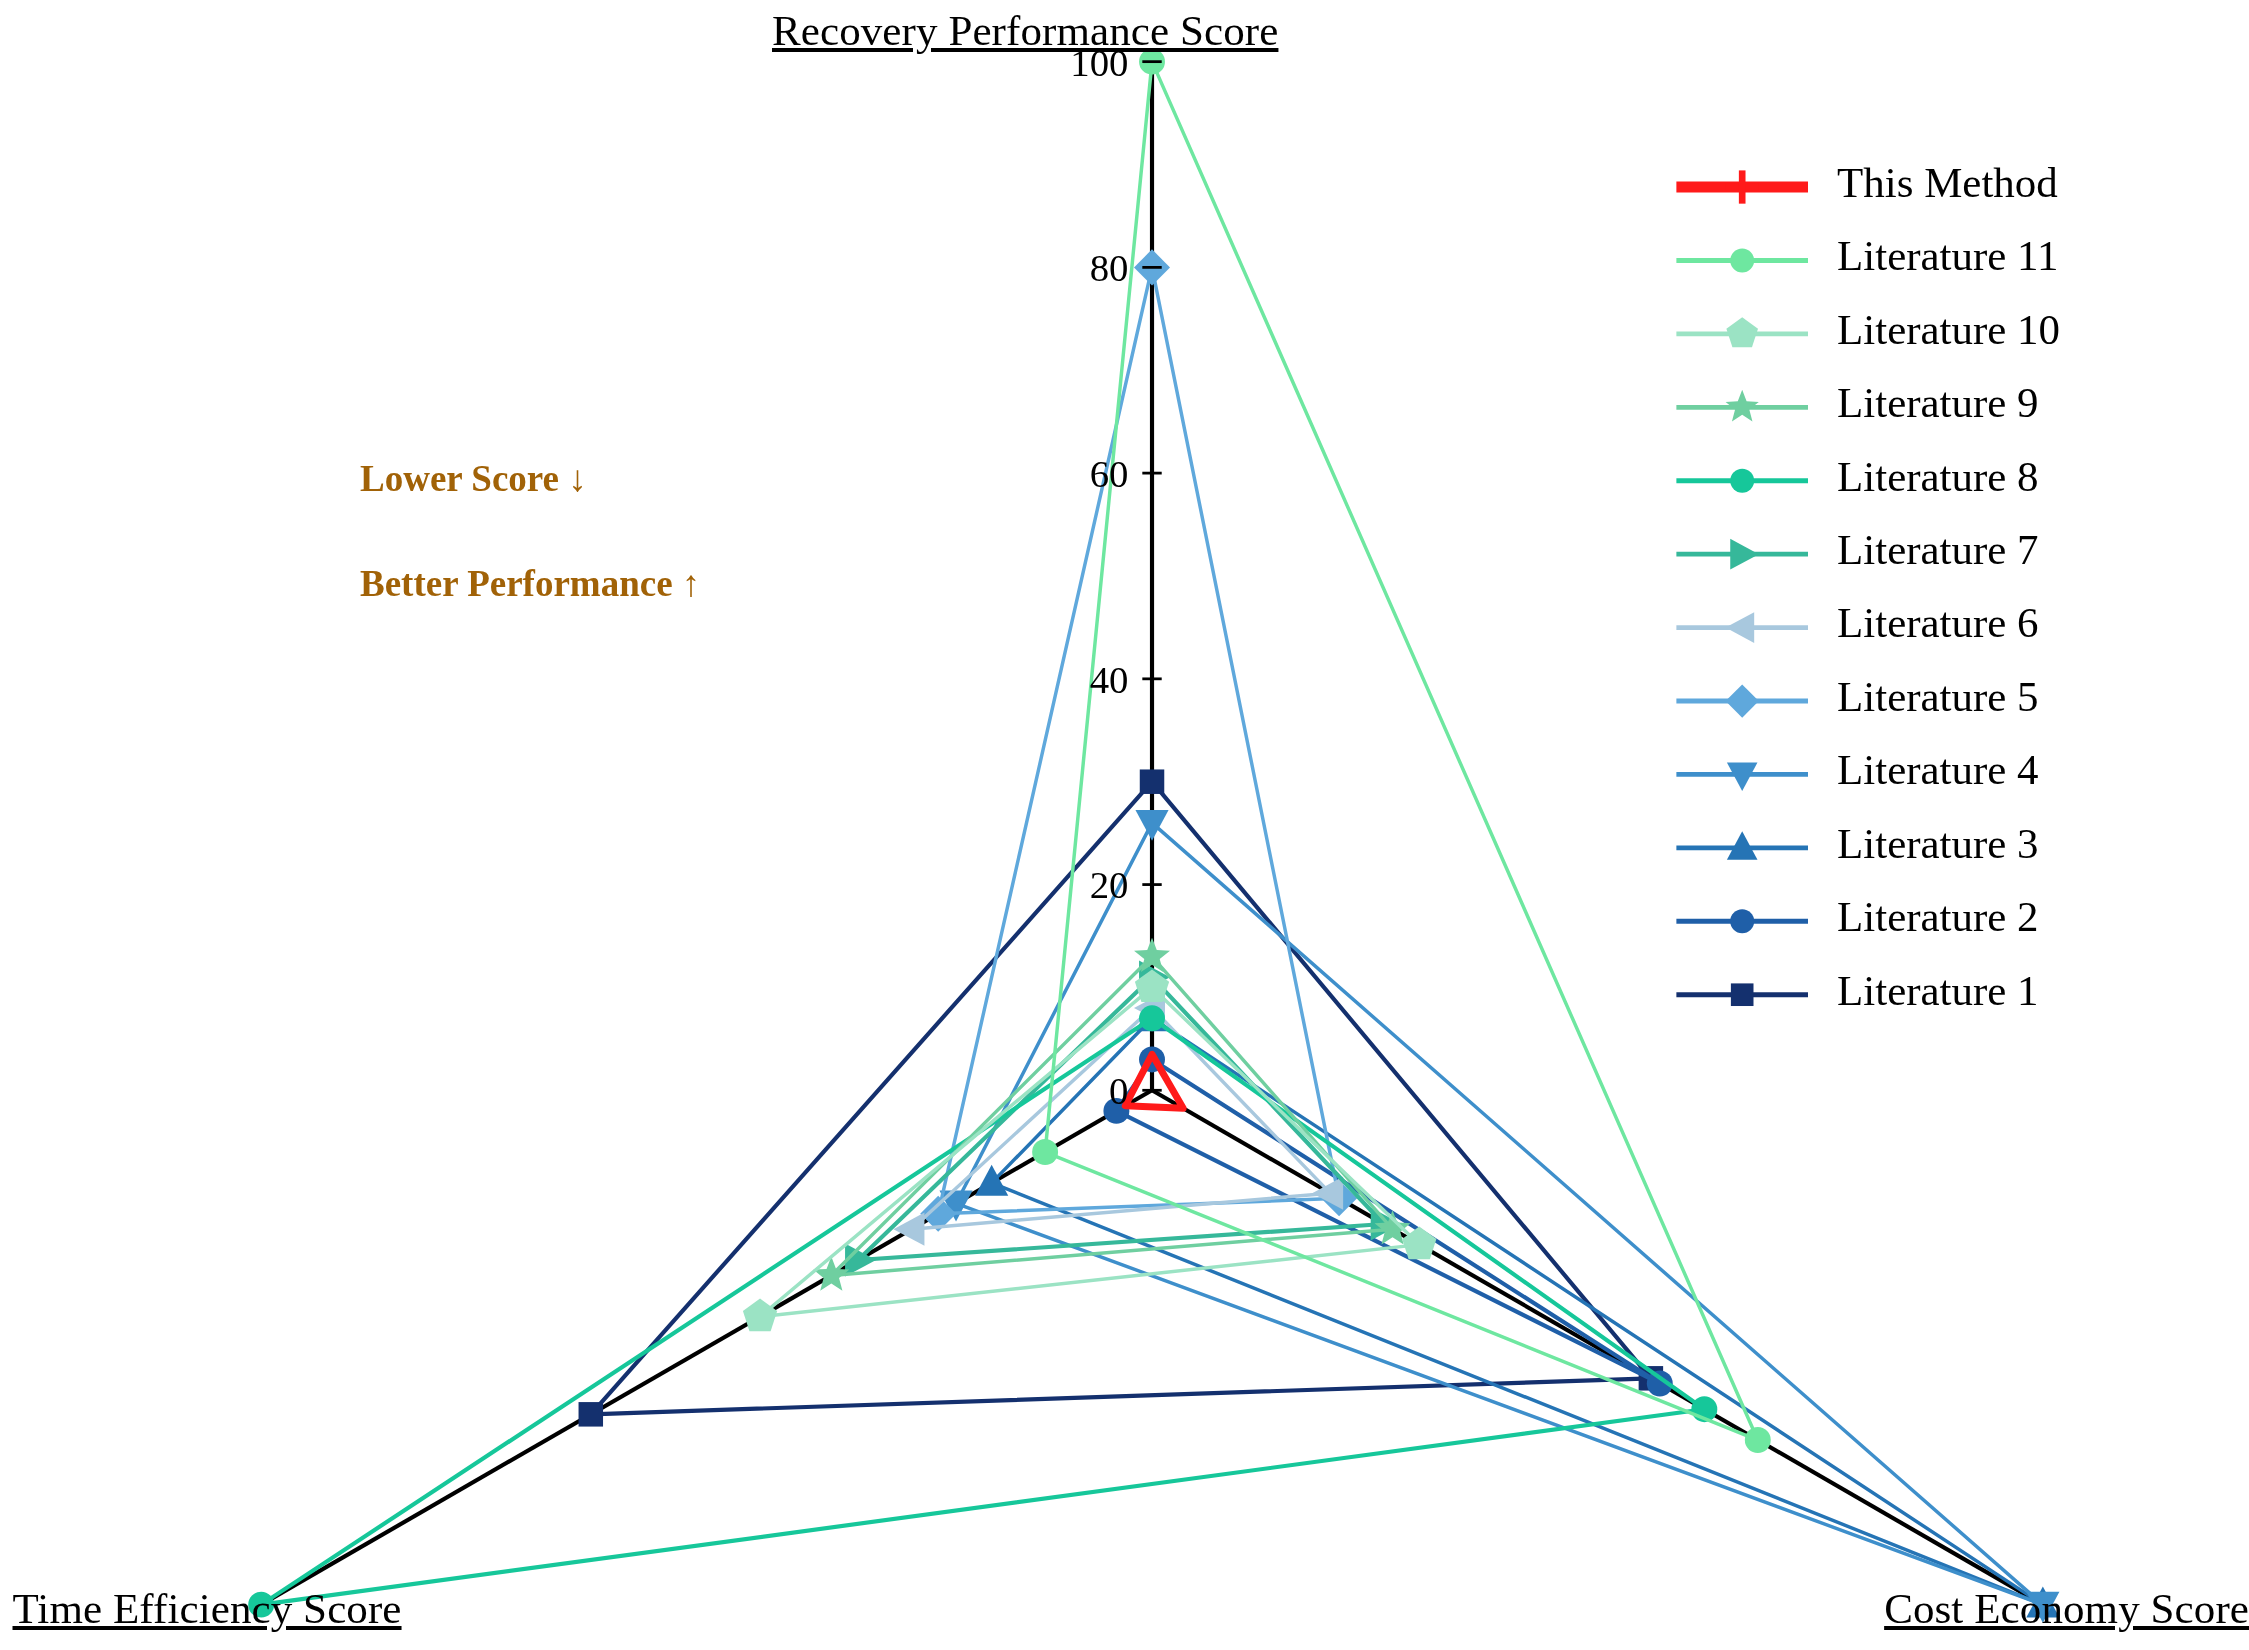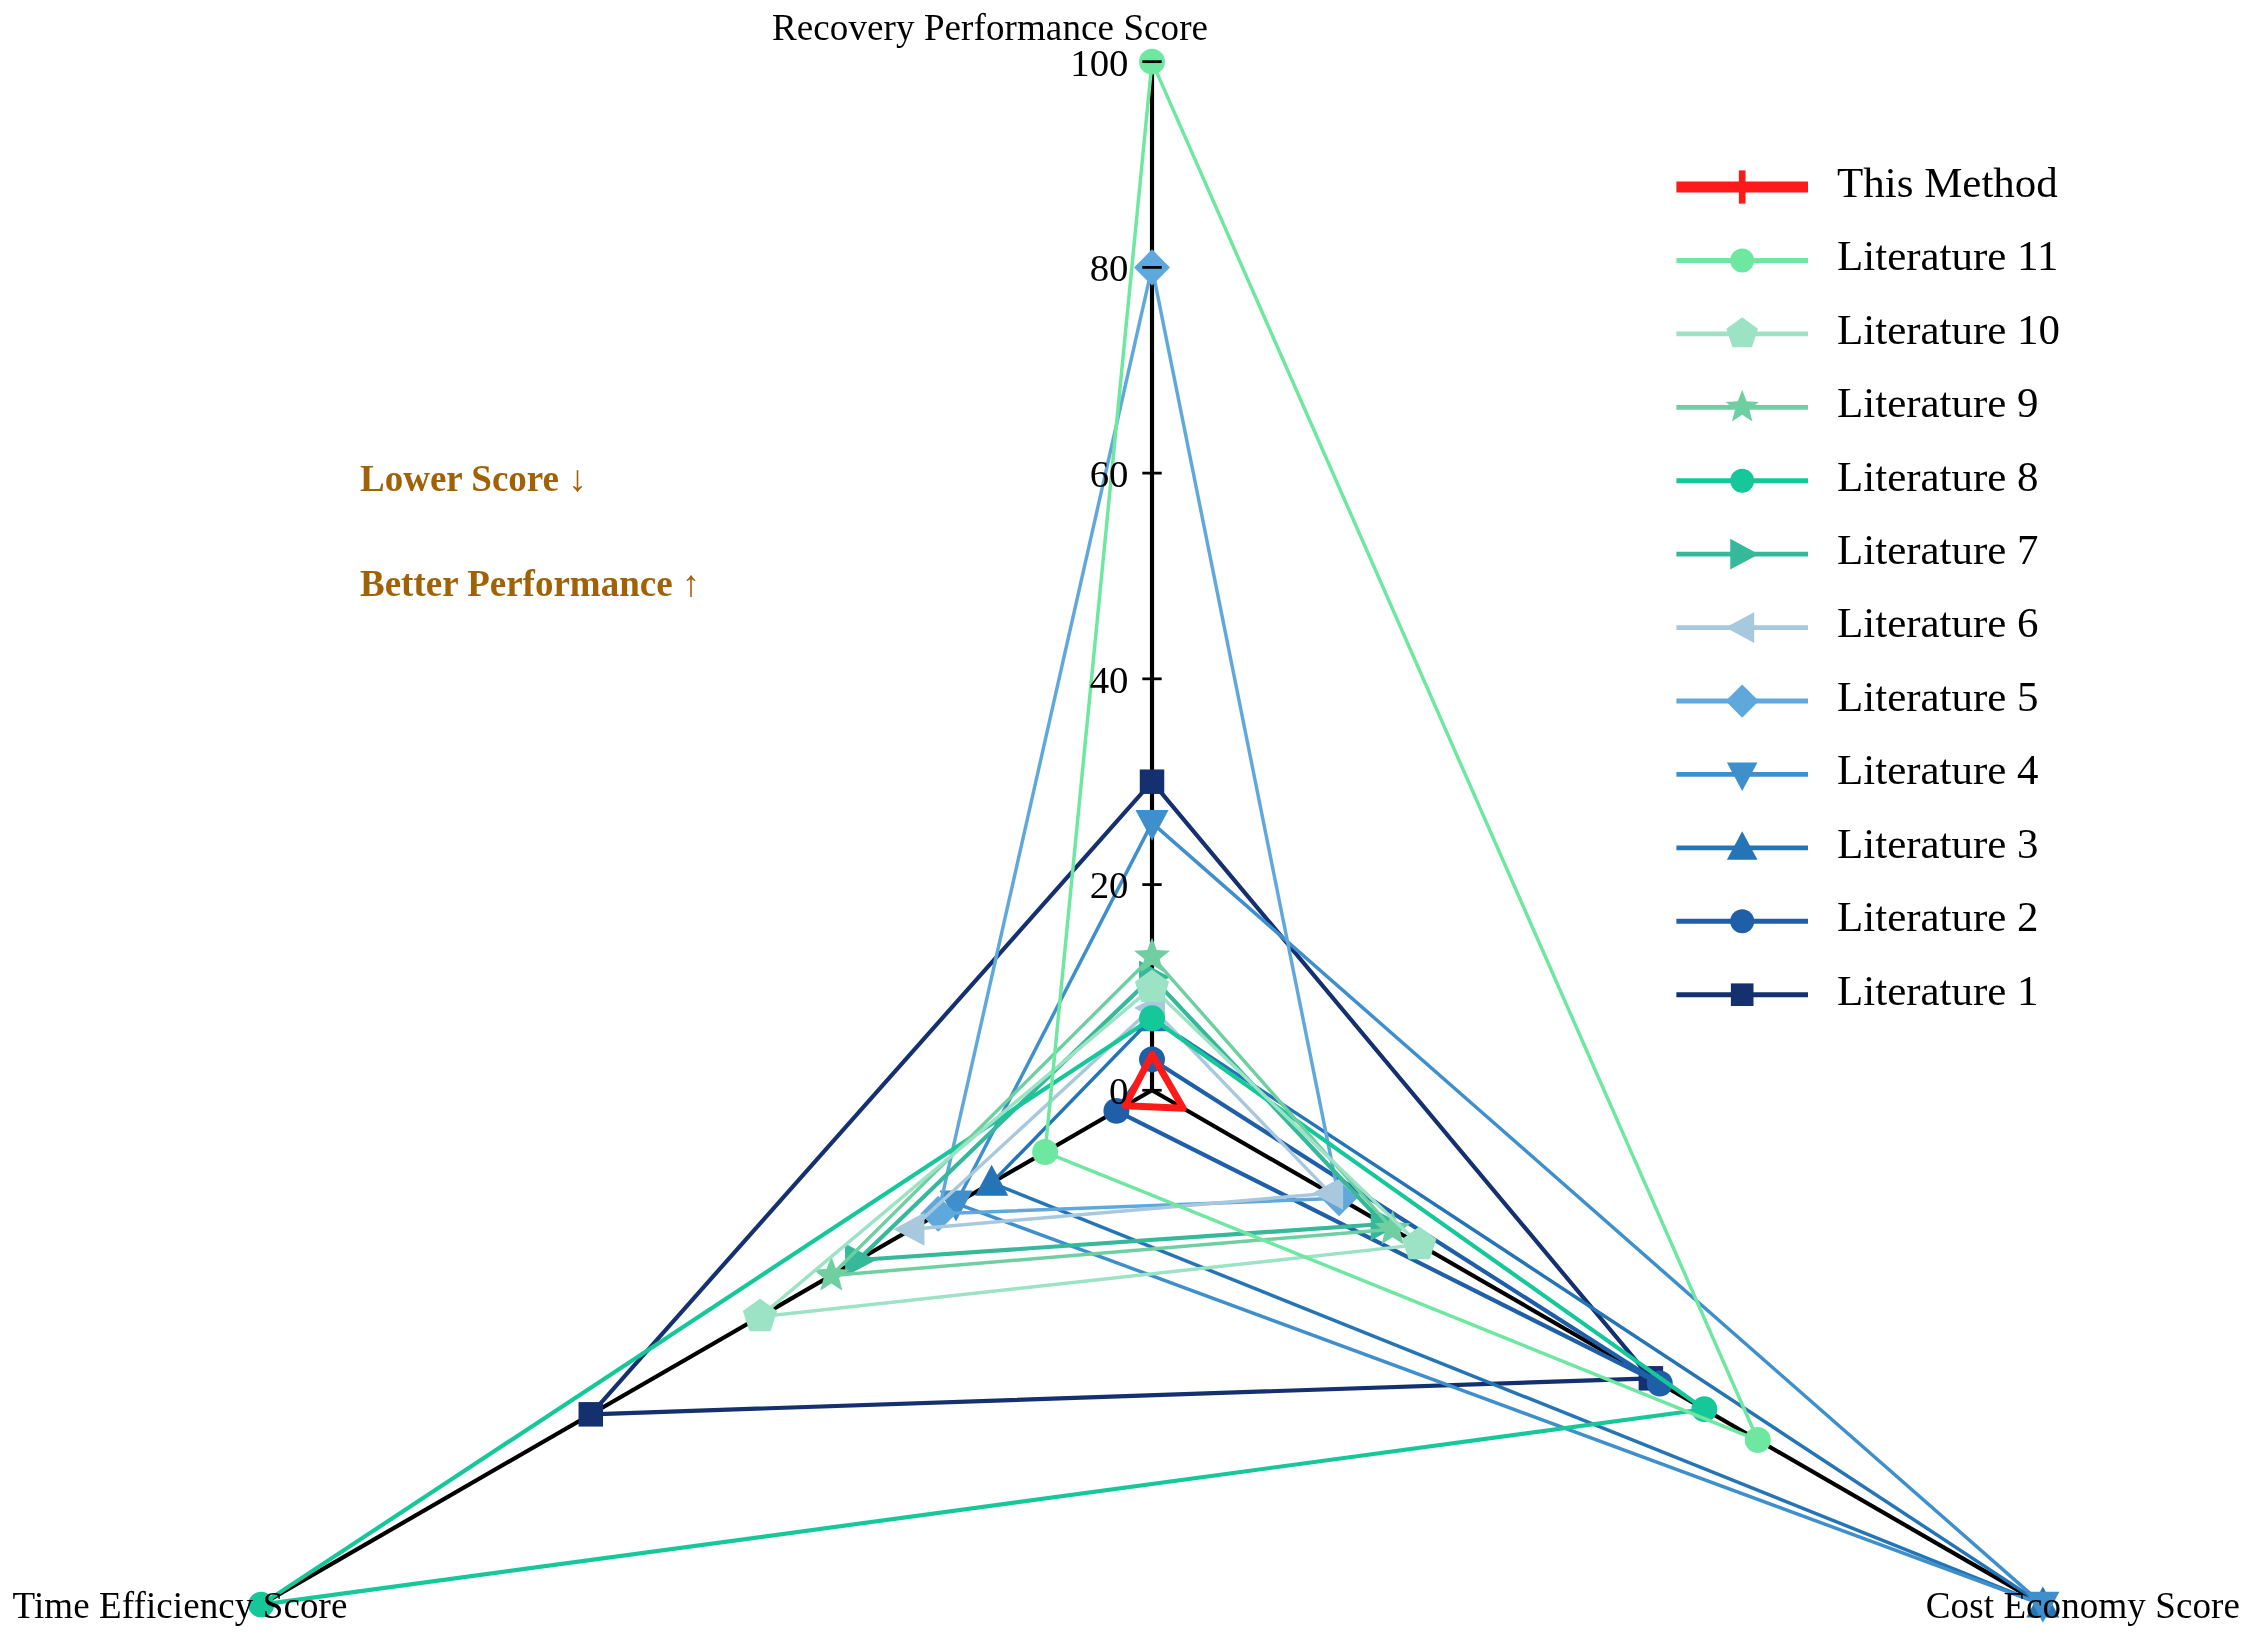--- a/index.html
+++ b/index.html
@@ -1,23 +1,23 @@
 <!DOCTYPE html>
 <html style="font-size:11px"><head>
 <meta charset="utf-8">
 <style>
   html,body{margin:0;padding:0;background:#ffffff;}
   body{width:2250px;height:1650px;position:relative;overflow:hidden;
        font-family:"Liberation Serif","DejaVu Serif",serif;color:#000;}
   #root{position:absolute;inset:0;}
   svg{display:block;}
-  .axis-title{position:absolute;font-size:37px;letter-spacing:0.1px;white-space:nowrap;}
+  .axis-title{position:absolute;font-size:43px;letter-spacing:0.1px;white-space:nowrap;text-decoration:underline;}
   #title-recovery{top:5.5px;left:772px;}
   #title-time{left:12.5px;top:1584px;}
-  #title-cost{right:10px;top:1584px;}
+  #title-cost{right:1px;top:1584px;}
   .annot{position:absolute;color:#a16207;font-size:37px;white-space:nowrap;font-weight:bold;}
   #annot-lower{left:360px;top:457px;}
   #annot-better{left:360px;top:562px;}
   .tick{font-size:56px;fill:#000;}
   .legend-label{font-size:62px;fill:#000;dominant-baseline:middle;}
 </style>
 </head>
 <body>
 
 <div id="root">

